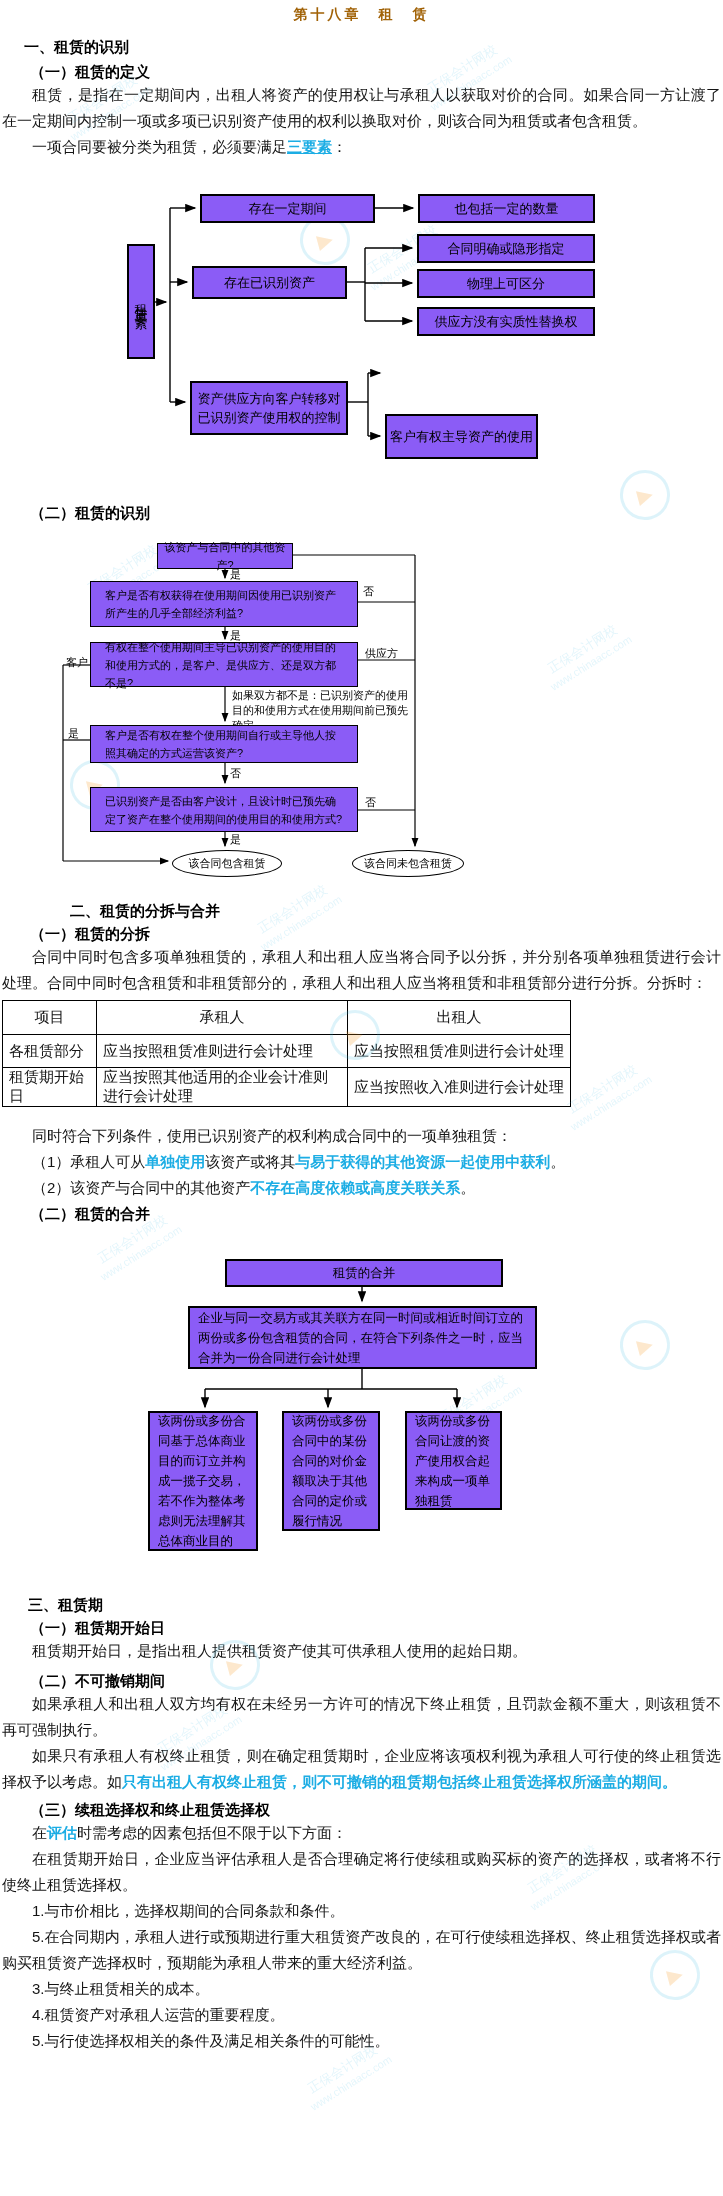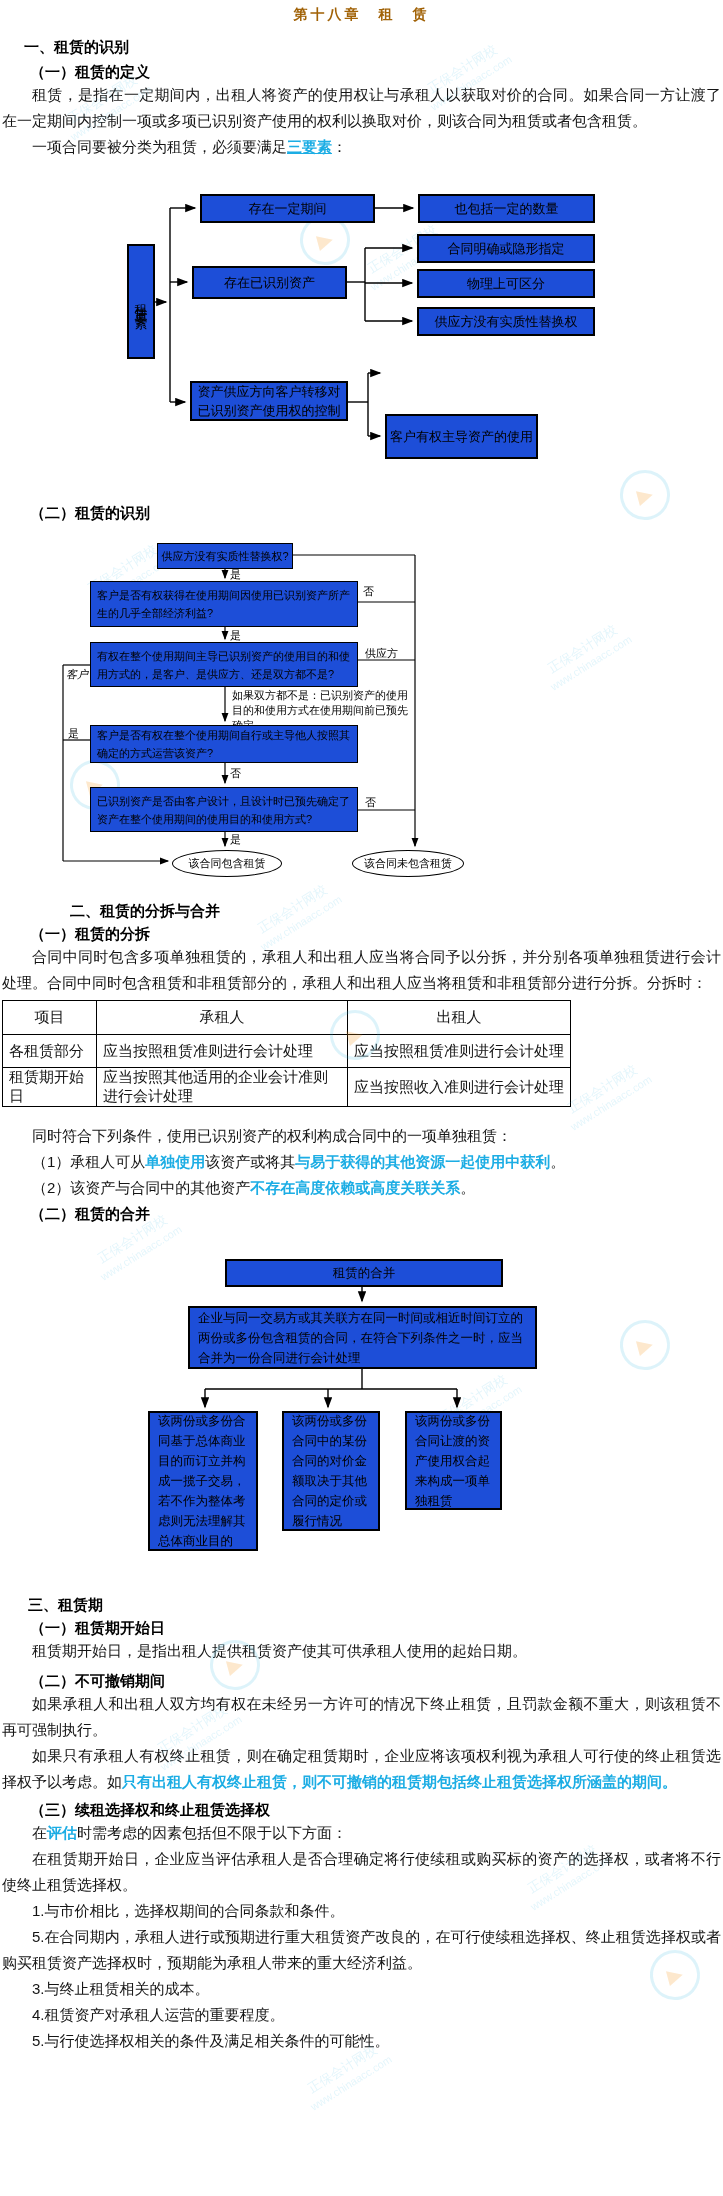--- a/index.html
+++ b/index.html
@@ -10,24 +10,24 @@
   .h-major{font-size:15px;font-weight:bold;margin:14px 0 0 24px;color:#000;}
   .h-major.sec2{margin-left:70px;margin-top:12px;}
   .h-minor{font-size:15px;font-weight:bold;margin:6px 0 0 30px;color:#000;}
   p.body{margin:0 2px;font-size:15px;line-height:26px;text-indent:2em;text-align:justify;color:#141414;}
   p.item{margin:0 2px;font-size:15px;line-height:26px;text-indent:2em;text-align:justify;color:#141414;}
   .blue{color:#1CADE4;font-weight:bold;}
   .blue-u{color:#1CADE4;font-weight:bold;text-decoration:underline;}
   
   .fc{position:relative;width:723px;}
   .fc svg.connectors{position:absolute;left:0;top:0;}
-  .fcbox{position:absolute;border:2px solid #000;background:#1d4ed8;display:flex;align-items:center;justify-content:center;text-align:center;box-sizing:border-box;color:#000;}
+  .fcbox{position:absolute;border:2px solid #000;background:#8b5cf6;display:flex;align-items:center;justify-content:center;text-align:center;box-sizing:border-box;color:#000;}
   .fc1 .fcbox{font-size:13px;line-height:19px;}
   .fc1 .vert{writing-mode:vertical-rl;text-orientation:upright;letter-spacing:3px;font-size:13px;}
-  .fc2 .fcbox{border-width:1.5px;font-size:11px;line-height:18px;justify-content:flex-start;text-align:left;padding:3px 6px;}
+  .fc2 .fcbox{border-width:1.5px;font-size:11px;line-height:18px;justify-content:flex-start;text-align:left;padding:3px 14px;}
   .fc2 .fcbox.center{justify-content:center;text-align:center;padding:0;}
   .fc2 .term{position:absolute;border:1.5px solid #000;border-radius:50%;display:flex;align-items:center;justify-content:center;font-size:11px;box-sizing:border-box;background:#fff;color:#000;}
   .fc2 .lbl{position:absolute;font-size:11px;color:#000;background:transparent;line-height:12px;}
   .fc2 .note{position:absolute;font-size:11px;line-height:15px;color:#000;}
   .fc3 .fcbox{font-size:12.5px;line-height:20px;}
   .fc3 .fcbox.left{justify-content:flex-start;text-align:left;padding:4px 8px;}
   
   table.split{border-collapse:collapse;margin:4px 2px 0 2px;width:569px;table-layout:fixed;}
   table.split th,table.split td{border:1.5px solid #000;font-size:15px;font-weight:normal;color:#141414;padding:0 6px;box-sizing:border-box;}
   table.split th{height:34px;text-align:center;}
@@ -108,21 +108,21 @@
         <path d="M368,270 H380" marker-end="url(#arr)"></path>
       </g>
     </svg>
     <div class="fcbox vert" style="left:127px;top:78px;width:28px;height:115px;">租赁三要素</div>
     <div class="fcbox" style="left:200px;top:28px;width:175px;height:29px;">存在一定期间</div>
     <div class="fcbox" style="left:418px;top:28px;width:177px;height:29px;">也包括一定的数量</div>
     <div class="fcbox" style="left:192px;top:100px;width:155px;height:33px;">存在已识别资产</div>
     <div class="fcbox" style="left:417px;top:68px;width:178px;height:29px;">合同明确或隐形指定</div>
     <div class="fcbox" style="left:417px;top:103px;width:178px;height:29px;">物理上可区分</div>
     <div class="fcbox" style="left:417px;top:141px;width:178px;height:29px;">供应方没有实质性替换权</div>
-    <div class="fcbox" style="left:190px;top:215px;width:158px;height:40px;">资产供应方向客户转移对已识别资产使用权的控制</div>
+    <div class="fcbox" style="left:190px;top:215px;width:158px;height:54px;">资产供应方向客户转移对已识别资产使用权的控制</div>
     <div class="fcbox" style="left:385px;top:248px;width:153px;height:45px;">客户有权主导资产的使用</div>
   </div>
 
   <div class="h-minor" style="margin-top:8px;">（二）租赁的识别</div>
 
   <div class="fc fc2" style="height:355px;margin-top:12px;">
     <svg class="connectors" width="723" height="355" viewBox="0 0 723 355">
       <g stroke="#000" stroke-width="1.2" fill="none">
         <path d="M225,34 V43" marker-end="url(#arr)"></path>
         <path d="M225,92 V104" marker-end="url(#arr)"></path>
@@ -133,30 +133,30 @@
         <path d="M415,20 V311" marker-end="url(#arr)"></path>
         <path d="M358,67 H415"></path>
         <path d="M358,125 H415"></path>
         <path d="M358,275 H415"></path>
         <path d="M90,130 H63"></path>
         <path d="M63,130 V326"></path>
         <path d="M63,326 H168" marker-end="url(#arr)"></path>
         <path d="M90,205 H63"></path>
       </g>
     </svg>
-    <div class="fcbox center" style="left:157px;top:8px;width:136px;height:26px;">供应方没有实质性替换权?</div>
+    <div class="fcbox center" style="left:157px;top:8px;width:136px;height:26px;">该资产与合同中的其他资产?</div>
     <div class="fcbox" style="left:90px;top:46px;width:268px;height:46px;">客户是否有权获得在使用期间因使用已识别资产所产生的几乎全部经济利益?</div>
     <div class="fcbox" style="left:90px;top:107px;width:268px;height:45px;">有权在整个使用期间主导已识别资产的使用目的和使用方式的，是客户、是供应方、还是双方都不是?</div>
     <div class="note" style="left:232px;top:153px;width:183px;">如果双方都不是：已识别资产的使用目的和使用方式在使用期间前已预先确定</div>
     <div class="fcbox" style="left:90px;top:190px;width:268px;height:38px;">客户是否有权在整个使用期间自行或主导他人按照其确定的方式运营该资产?</div>
     <div class="fcbox" style="left:90px;top:252px;width:268px;height:45px;">已识别资产是否由客户设计，且设计时已预先确定了资产在整个使用期间的使用目的和使用方式?</div>
     <div class="lbl" style="left:230px;top:33px;">是</div>
     <div class="lbl" style="left:363px;top:50px;">否</div>
     <div class="lbl" style="left:230px;top:94px;">是</div>
-    <div class="lbl" style="left:66px;top:133px;font-style:italic;">客户</div>
+    <div class="lbl" style="left:66px;top:121px;">客户</div>
     <div class="lbl" style="left:365px;top:112px;">供应方</div>
     <div class="lbl" style="left:68px;top:192px;">是</div>
     <div class="lbl" style="left:230px;top:232px;">否</div>
     <div class="lbl" style="left:365px;top:261px;">否</div>
     <div class="lbl" style="left:230px;top:298px;">是</div>
     <div class="term" style="left:172px;top:315px;width:110px;height:27px;">该合同包含租赁</div>
     <div class="term" style="left:352px;top:315px;width:112px;height:27px;">该合同未包含租赁</div>
   </div>
 
   <div class="h-major sec2">二、租赁的分拆与合并</div>

